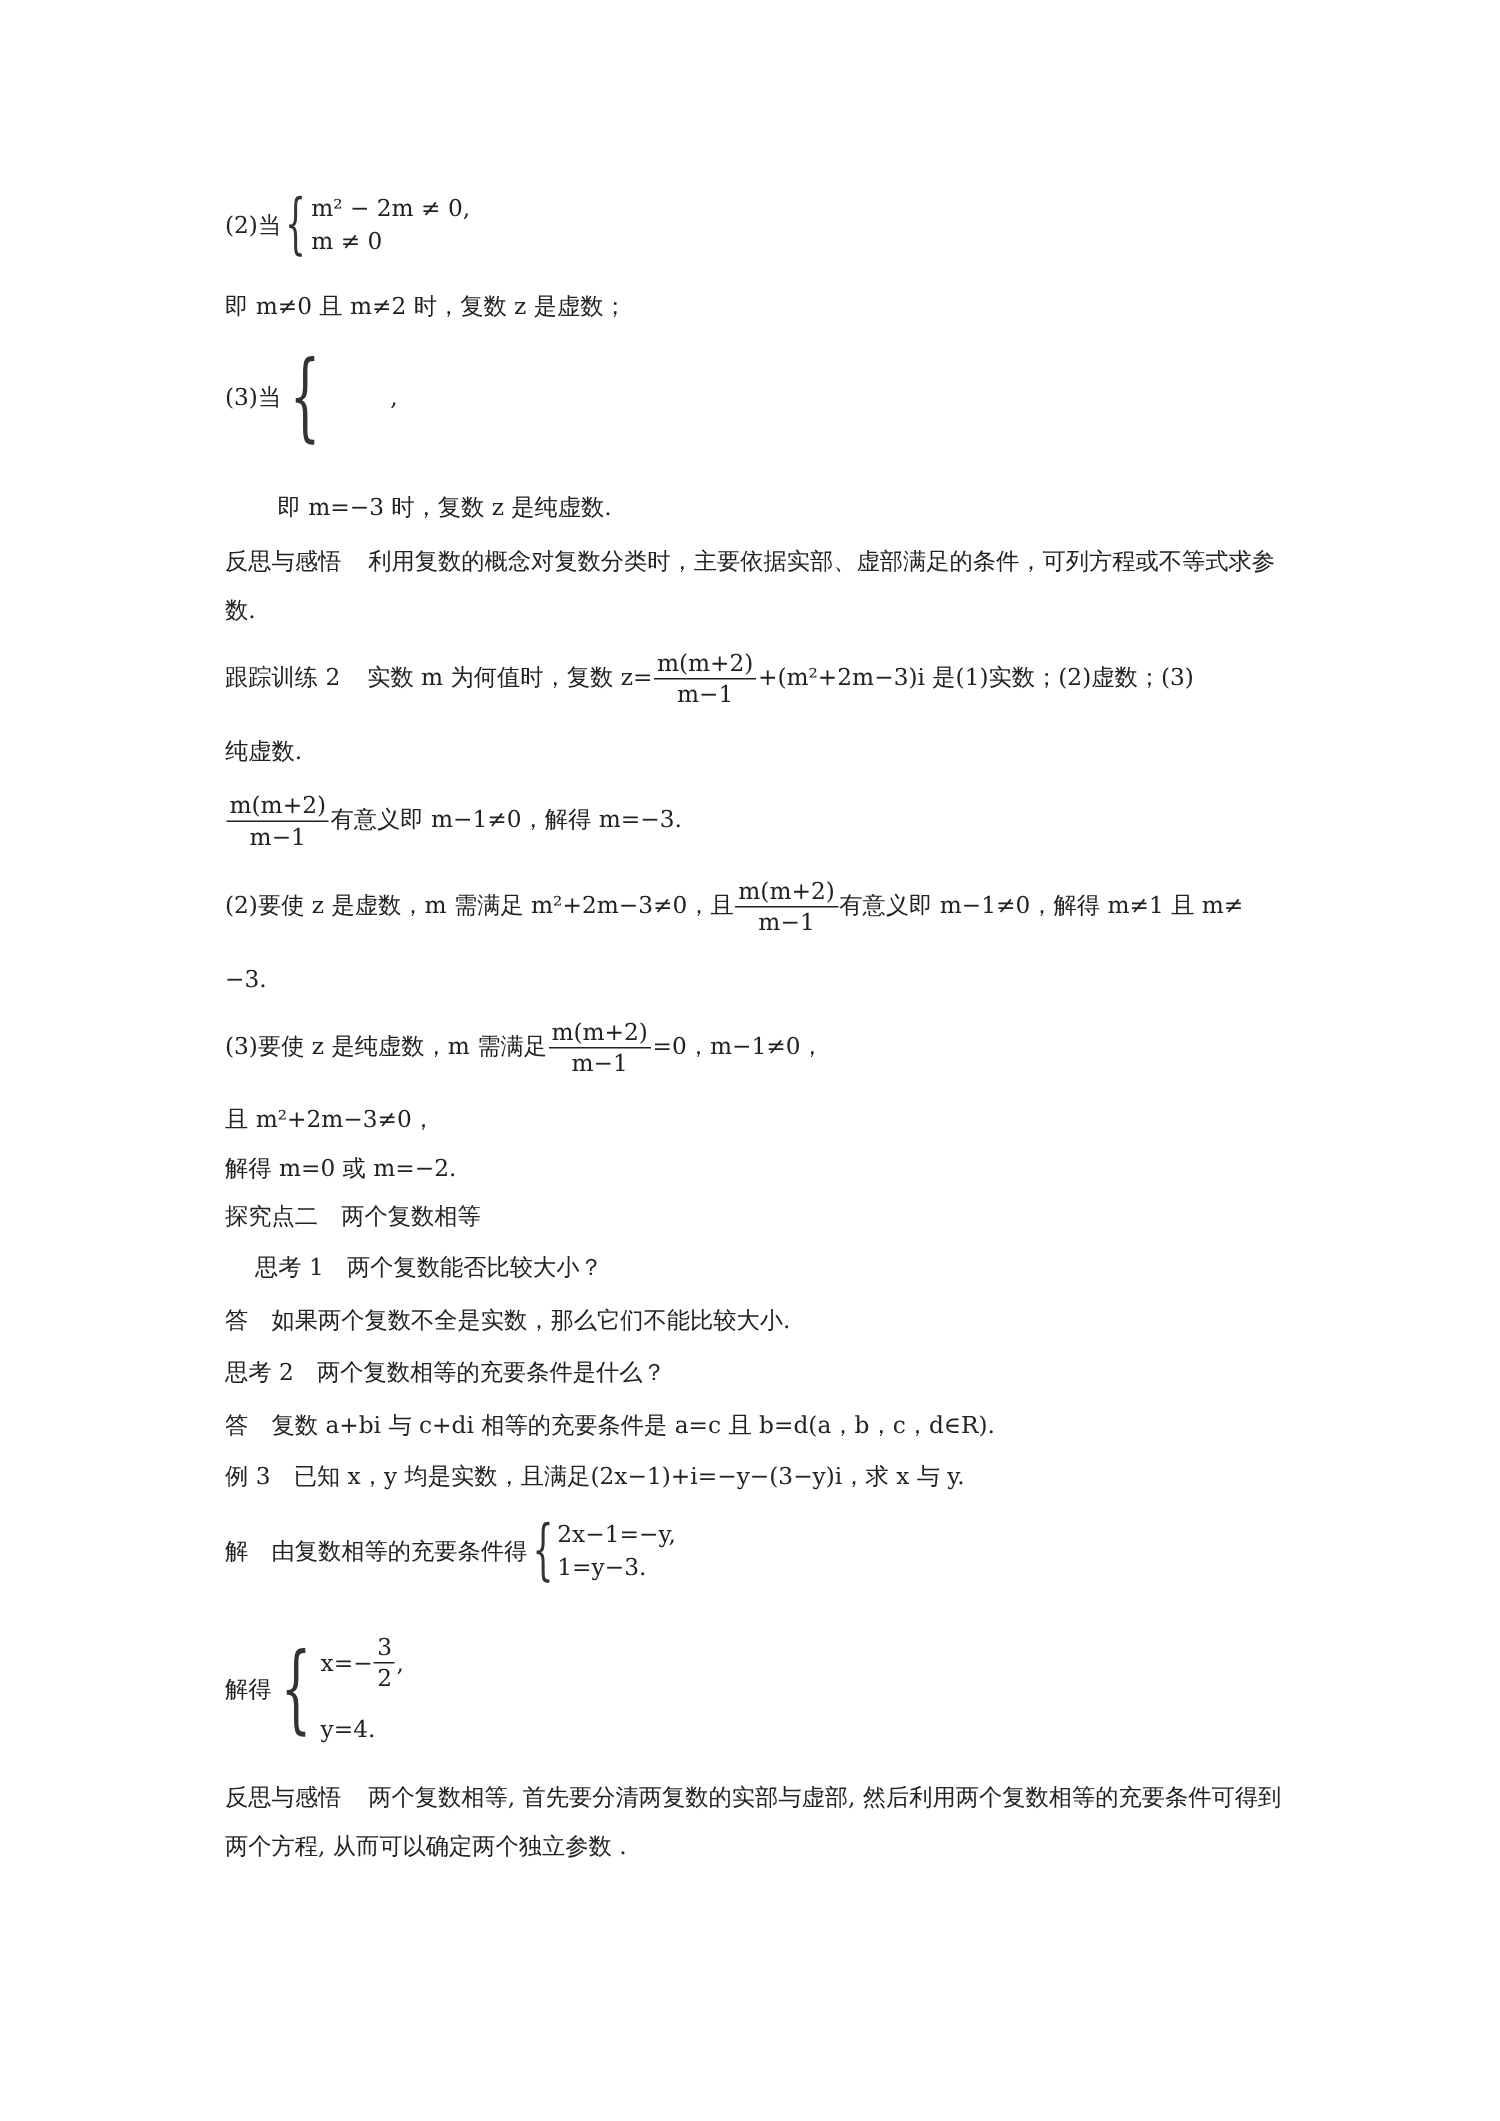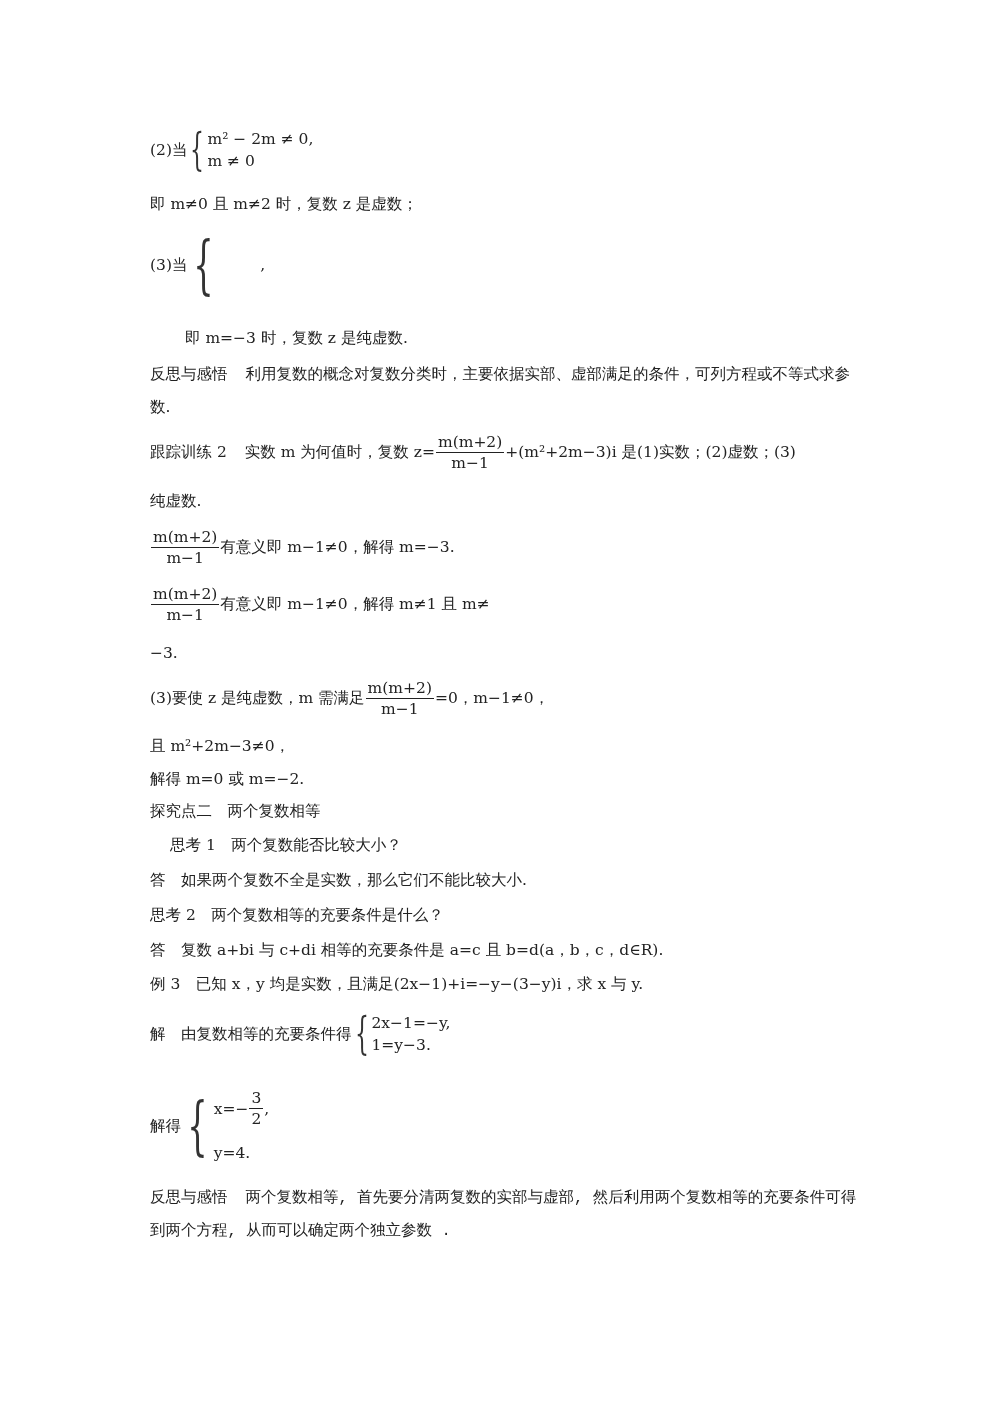--- a/index.html
+++ b/index.html
@@ -48,21 +48,21 @@
 <div class="line" style="top:432px;">
   <span>跟踪训练 2</span><span class="gap"></span><span>实数 m 为何值时，复数 z=</span><span class="frac"><span class="num">m(m+2)</span><span>m−1</span></span><span>+(m²+2m−3)i 是(1)实数；(2)虚数；(3)</span>
 </div>
 <div class="line" style="top:490px;">纯虚数.</div>
 
 <div class="line" style="top:527px;">
   <span class="frac"><span class="num">m(m+2)</span><span>m−1</span></span><span>有意义即 m−1≠0，解得 m=−3.</span>
 </div>
 
 <div class="line" style="top:584px;">
-  <span class="frac"><span class="num">m(m+2)</span><span>m−1</span></span><span>有意义即 m−1≠0，解得 m≠1 且 m≠</span>
+  <span>(2)要使 z 是虚数，m 需满足 m²+2m−3≠0，且</span><span class="frac"><span class="num">m(m+2)</span><span>m−1</span></span><span>有意义即 m−1≠0，解得 m≠1 且 m≠</span>
 </div>
 <div class="line" style="top:642px;">−3.</div>
 
 <div class="line" style="top:678px;">
   <span>(3)要使 z 是纯虚数，m 需满足</span><span class="frac"><span class="num">m(m+2)</span><span>m−1</span></span><span>=0，m−1≠0，</span>
 </div>
 <div class="line" style="top:735px;">且 m²+2m−3≠0，</div>
 <div class="line" style="top:768px;">解得 m=0 或 m=−2.</div>
 
 <div class="line" style="top:800px;">探究点二　两个复数相等</div>
@@ -94,15 +94,15 @@
             <span class="num">3</span>
             <span>2</span>
           </span>
         <span>,</span>
       </span>
       <span>y=4.</span>
     </span>
   </span>
 </div>
 
-<div class="line wrap" style="top:1182px;font-family:Liberation Mono, monospace;">
+<div class="line wrap" style="top:1182px;">
   <span>反思与感悟</span><span class="gap"></span><span>两个复数相等, 首先要分清两复数的实部与虚部, 然后利用两个复数相等的充要条件可得到两个方程, 从而可以确定两个独立参数 .</span>
 </div>
 
 </body></html>

